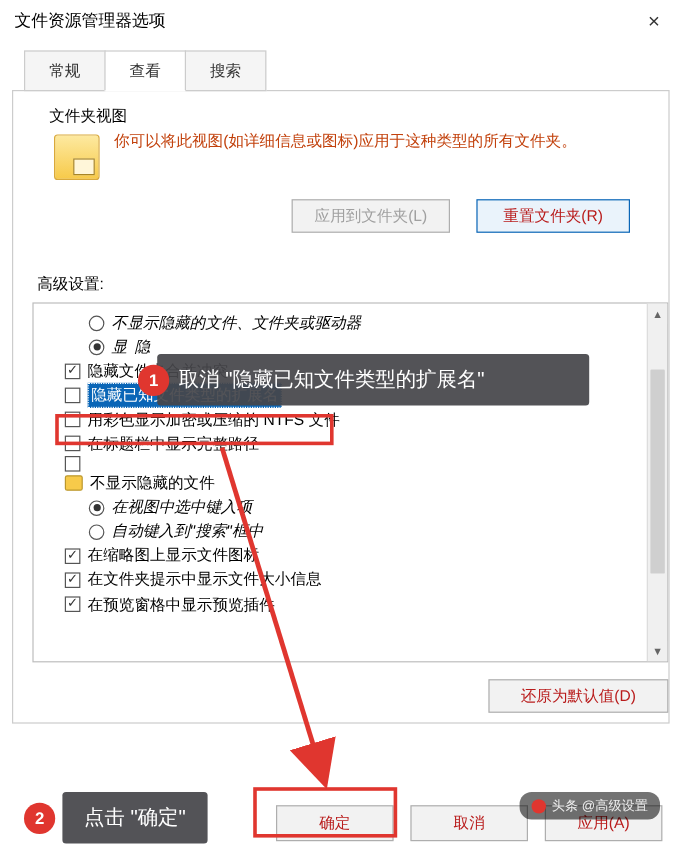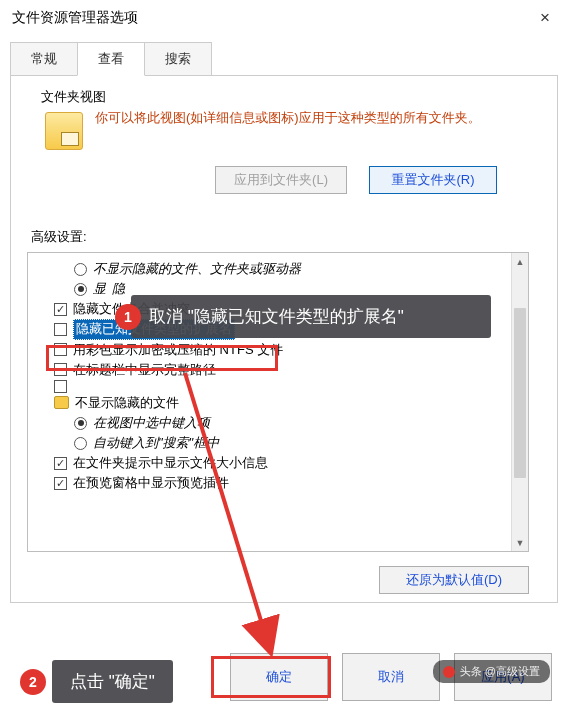--- a/index.html
+++ b/index.html
@@ -22,41 +22,41 @@
     font-size: 14px;
   }
   .close-x {
     font-size: 17px;
     color: #333;
     cursor: pointer;
     padding: 0 6px;
   }
   .tabs {
     display: flex;
-    margin-left: 10px;
+    margin-left: 20px;
     margin-top: 6px;
   }
   .tab {
     padding: 7px 20px;
     border: 1px solid #ccc;
     background: #f5f5f5;
     cursor: pointer;
     position: relative;
     margin-right: -1px;
     color: #333;
   }
   .tab.active {
     background: #fff;
     border-bottom: 1px solid #fff;
     z-index: 2;
   }
   .tab-panel {
     border: 1px solid #ccc;
     margin: -1px 10px 0 10px;
-    padding: 14px 28px 8px 16px;
+    padding: 14px 0 8px 16px;
   }
   .folder-views-group {
     position: relative;
     padding: 10px 12px 14px 12px;
   }
   .group-label {
     position: absolute;
     top: -2px;
     left: 10px;
     background: none;
@@ -101,21 +101,21 @@
   .btn {
     display: inline-flex;
     align-items: center;
     justify-content: center;
     height: 28px;
     padding: 0 18px;
     border: 1px solid #aeaeae;
     background: #f2f2f2;
     font-size: 13px;
     cursor: pointer;
-    color: #1d4ed8;
+    color: #b91c1c;
     white-space: nowrap;
   }
   .btn.wide { min-width: 128px; }
   .btn.disabled { color: #a0a0a0; cursor: default; }
   .btn.accent { border: 1px solid #0a66b7; background: #eaf3fb; }
   .adv-label { margin: 20px 0 6px 4px; }
   .adv-list-wrap {
     border: 1px solid #bdbdbd;
     height: 300px;
     position: relative;
@@ -180,21 +180,21 @@
     margin-top: 14px;
   }
   .bottom-buttons {
     position: absolute;
     left: 0; right: 0; bottom: 10px;
     display: flex;
     justify-content: flex-end;
     gap: 14px;
     padding: 0 16px;
   }
-  .bottom-buttons .btn { min-width: 98px; height: 48px; }
+  .bottom-buttons .btn { min-width: 98px; height: 30px; }
 
   
   .callout {
     position: absolute;
     background: rgba(70,70,74,0.93);
     color: #fff;
     font-size: 17px;
     padding: 10px 18px;
     border-radius: 3px;
     pointer-events: none;
@@ -297,20 +297,24 @@
       <div class="adv-row indent2">
         <span class="radio on"></span>
         <span>在视图中选中键入项</span>
       </div>
       <div class="adv-row indent2">
         <span class="radio"></span>
         <span>自动键入到"搜索"框中</span>
       </div>
       <div class="adv-row indent1">
         <span class="check on"></span>
+        <span>在缩略图上显示文件图标</span>
+      </div>
+      <div class="adv-row indent1">
+        <span class="check on"></span>
         <span>在文件夹提示中显示文件大小信息</span>
       </div>
       <div class="adv-row indent1">
         <span class="check on"></span>
         <span>在预览窗格中显示预览插件</span>
       </div>
     </div>
     <div class="scrollbar">
       <div class="sb-btn">▲</div>
       <div class="sb-thumb"></div>

